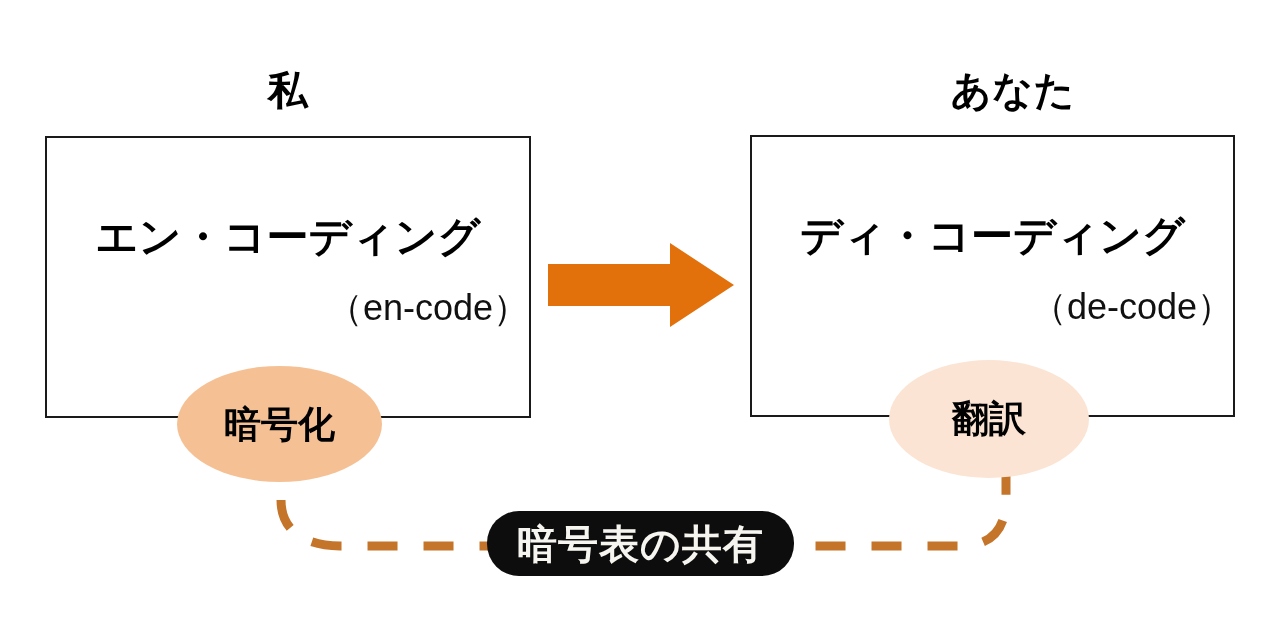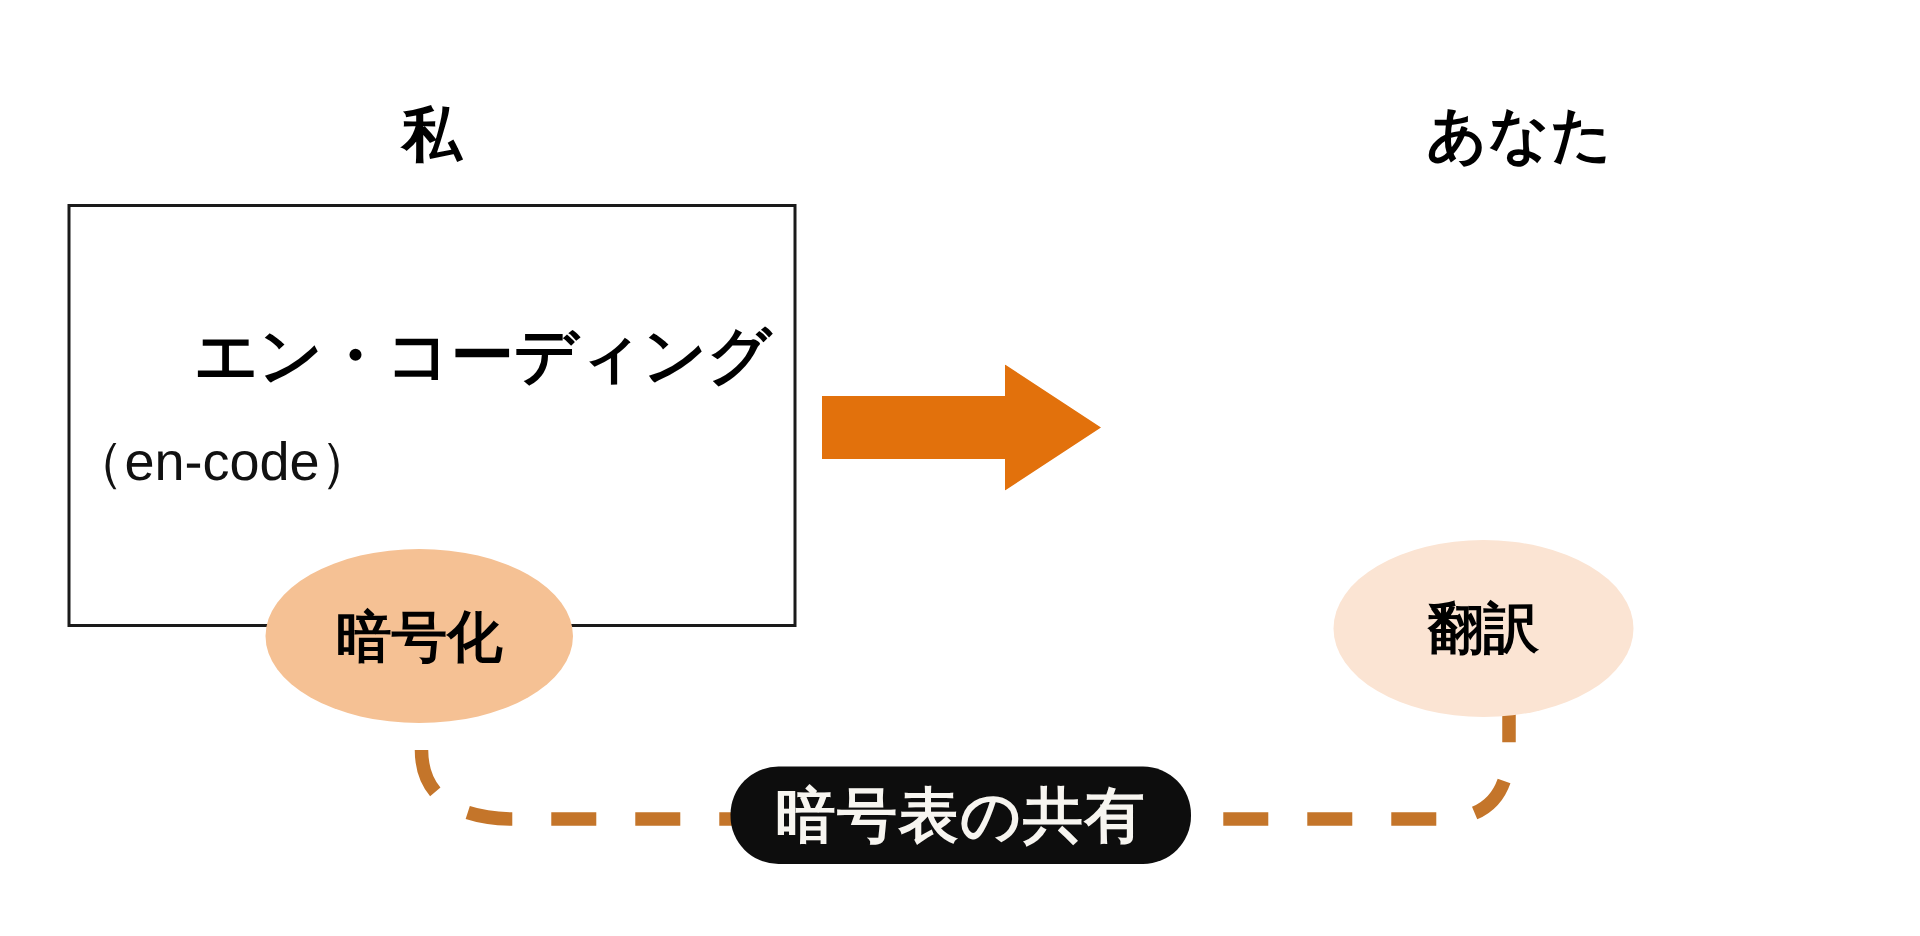--- a/index.html
+++ b/index.html
@@ -47,28 +47,27 @@
     position: absolute;
     left: 0;
     width: 100%;
     top: 78px;
     text-align: center;
     font-weight: bold;
     font-size: 42px;
     line-height: 1;
     color: #000000;
     white-space: nowrap;
-    padding-left: 34px;
   }
   .box-sub {
     position: absolute;
     left: 0;
     width: 100%;
     top: 152px;
-    text-align: left;
+    text-align: right;
     font-size: 36px;
     line-height: 1;
     color: #111111;
     white-space: nowrap;
   }
 
   
   #arrow-encode-to-decode {
     position: absolute;
     left: 548px;
@@ -148,20 +147,24 @@
 <div id="canvas">
 
   <div class="party-title" id="title-left">私</div>
   <div class="party-title" id="title-right">あなた</div>
 
   <div class="process-box" id="box-left">
     <div class="box-main">エン・コーディング</div>
     <div class="box-sub">（en-code）</div>
   </div>
 
+  <div class="process-box" id="box-right">
+    <div class="box-main">ディ・コーディング</div>
+    <div class="box-sub">（de-code）</div>
+  </div>
 
   <svg id="arrow-encode-to-decode" viewBox="0 0 186 84">
     <polygon points="0,21 122,21 122,0 186,42 122,84 122,63 0,63" fill="#E2710C"></polygon>
   </svg>
 
   <svg id="shared-key-path" viewBox="0 0 1280 624">
     <path d="M 281 500
              C 281 528, 300 545, 340 546
              L 960 546
              C 995 546, 1006 526, 1006 498

